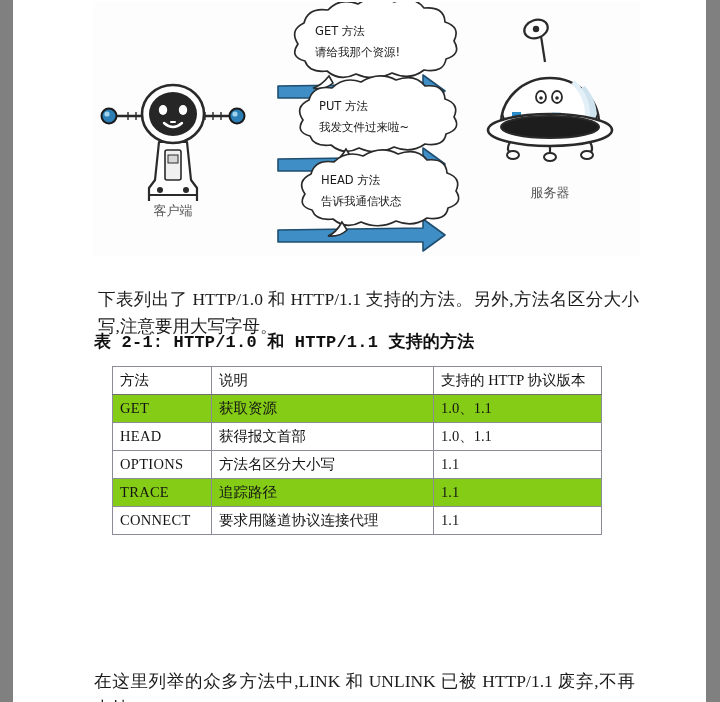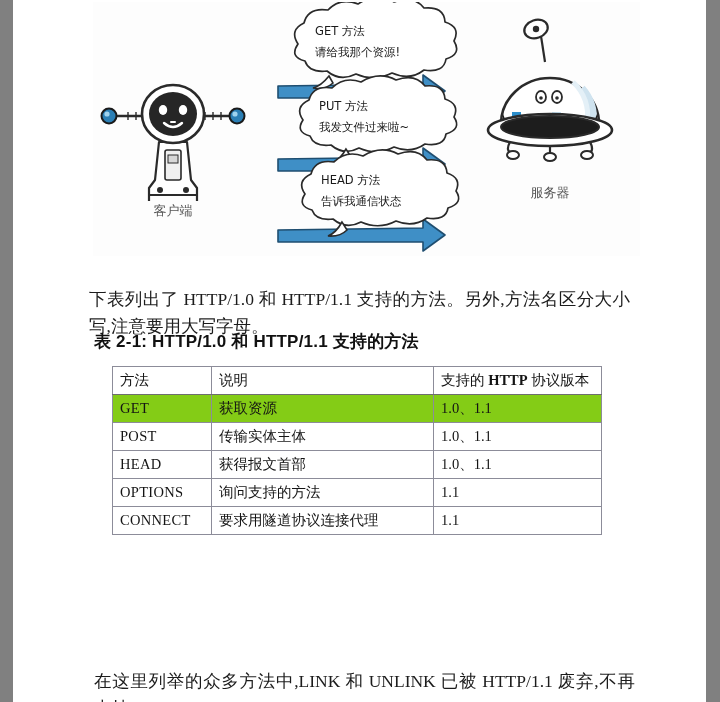--- a/index.html
+++ b/index.html
@@ -65,36 +65,36 @@
   .para {
     position: absolute;
     font-family: "Liberation Serif", "DejaVu Serif", serif;
     font-size: 17.5px;
     line-height: 27px;
     color: #1c1c1c;
     text-align: justify;
     text-justify: inter-ideograph;
   }
   #para-intro {
-    left: 76px;
+    left: 85px;
     top: 268px;
     width: 541px;
   }
   #para-outro {
     left: 81px;
     top: 650px;
     width: 541px;
   }
 
   #table-title {
     position: absolute;
     left: 81px;
     top: 330px;
     width: 541px;
-    font-family: Liberation Sans, sans-serif;
+    font-family: Liberation Mono, monospace;
     font-size: 17px;
     font-weight: bold;
     color: #111111;
     letter-spacing: 0.2px;
   }
 
   
   #methods-table-wrap {
     position: absolute;
     left: 99px;
@@ -124,21 +124,21 @@
     vertical-align: middle;
     height: 20px;
     white-space: nowrap;
     overflow: hidden;
   }
   table.methods thead th {
     background: #ffffff;
     font-weight: normal;
     border-bottom: 1px solid #6e6e6e;
   }
-  table.methods thead th.hdr-ver b { font-weight: bold; }
+  table.methods thead th.hdr-ver b { font-weight: normal; }
   table.methods tbody tr.shaded td { background: #84cc16; }
   table.methods tbody tr.plain  td { background: #ffffff; }
   table.methods td.m-col { letter-spacing: 0.3px; }
 </style>
 </head>
 <body>
 
 <div id="page">
 
   <div class="edge-strip" id="edge-left"></div>
@@ -283,32 +283,32 @@
             <th class="hdr-ver"><span>支持的 </span><b>HTTP</b><span> 协议版本</span></th>
           </tr>
         </thead>
         <tbody id="table-body">
             <tr class="shaded">
               <td class="m-col">GET</td>
               <td>获取资源</td>
               <td>1.0、1.1</td>
             </tr>
             <tr class="plain">
-              <td class="m-col">POST</td>
-              <td>传输实体主体</td>
-              <td>1.0、1.1</td>
-            </tr>
-            <tr class="plain">
               <td class="m-col">HEAD</td>
               <td>获得报文首部</td>
               <td>1.0、1.1</td>
             </tr>
             <tr class="plain">
               <td class="m-col">OPTIONS</td>
-              <td>询问支持的方法</td>
+              <td>方法名区分大小写</td>
+              <td>1.1</td>
+            </tr>
+            <tr class="shaded">
+              <td class="m-col">TRACE</td>
+              <td>追踪路径</td>
               <td>1.1</td>
             </tr>
             <tr class="plain">
               <td class="m-col">CONNECT</td>
               <td>要求用隧道协议连接代理</td>
               <td>1.1</td>
             </tr>
           </tbody>
       </table>
     </div>

